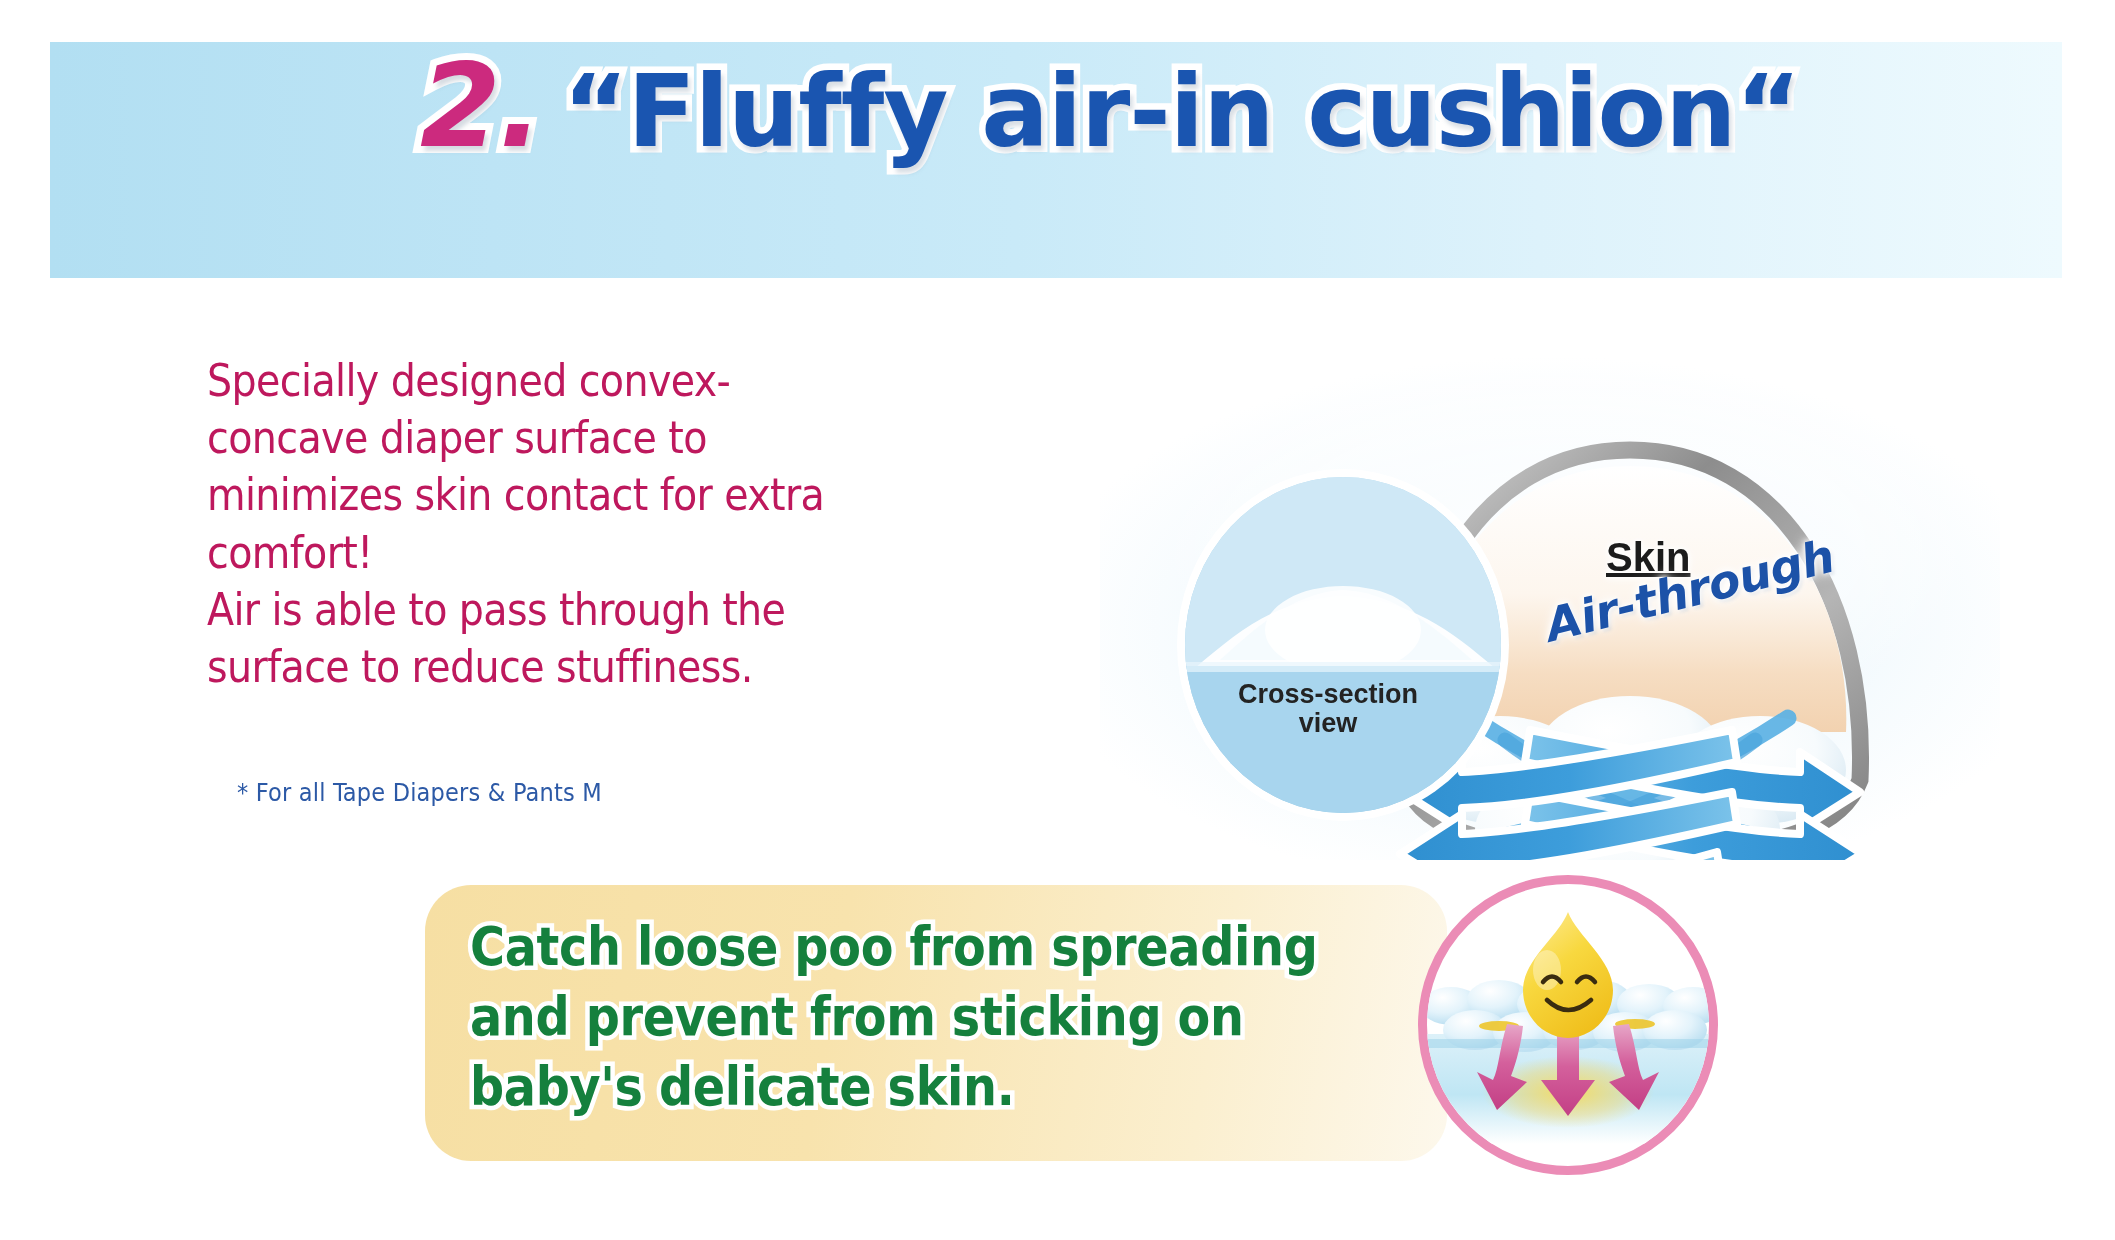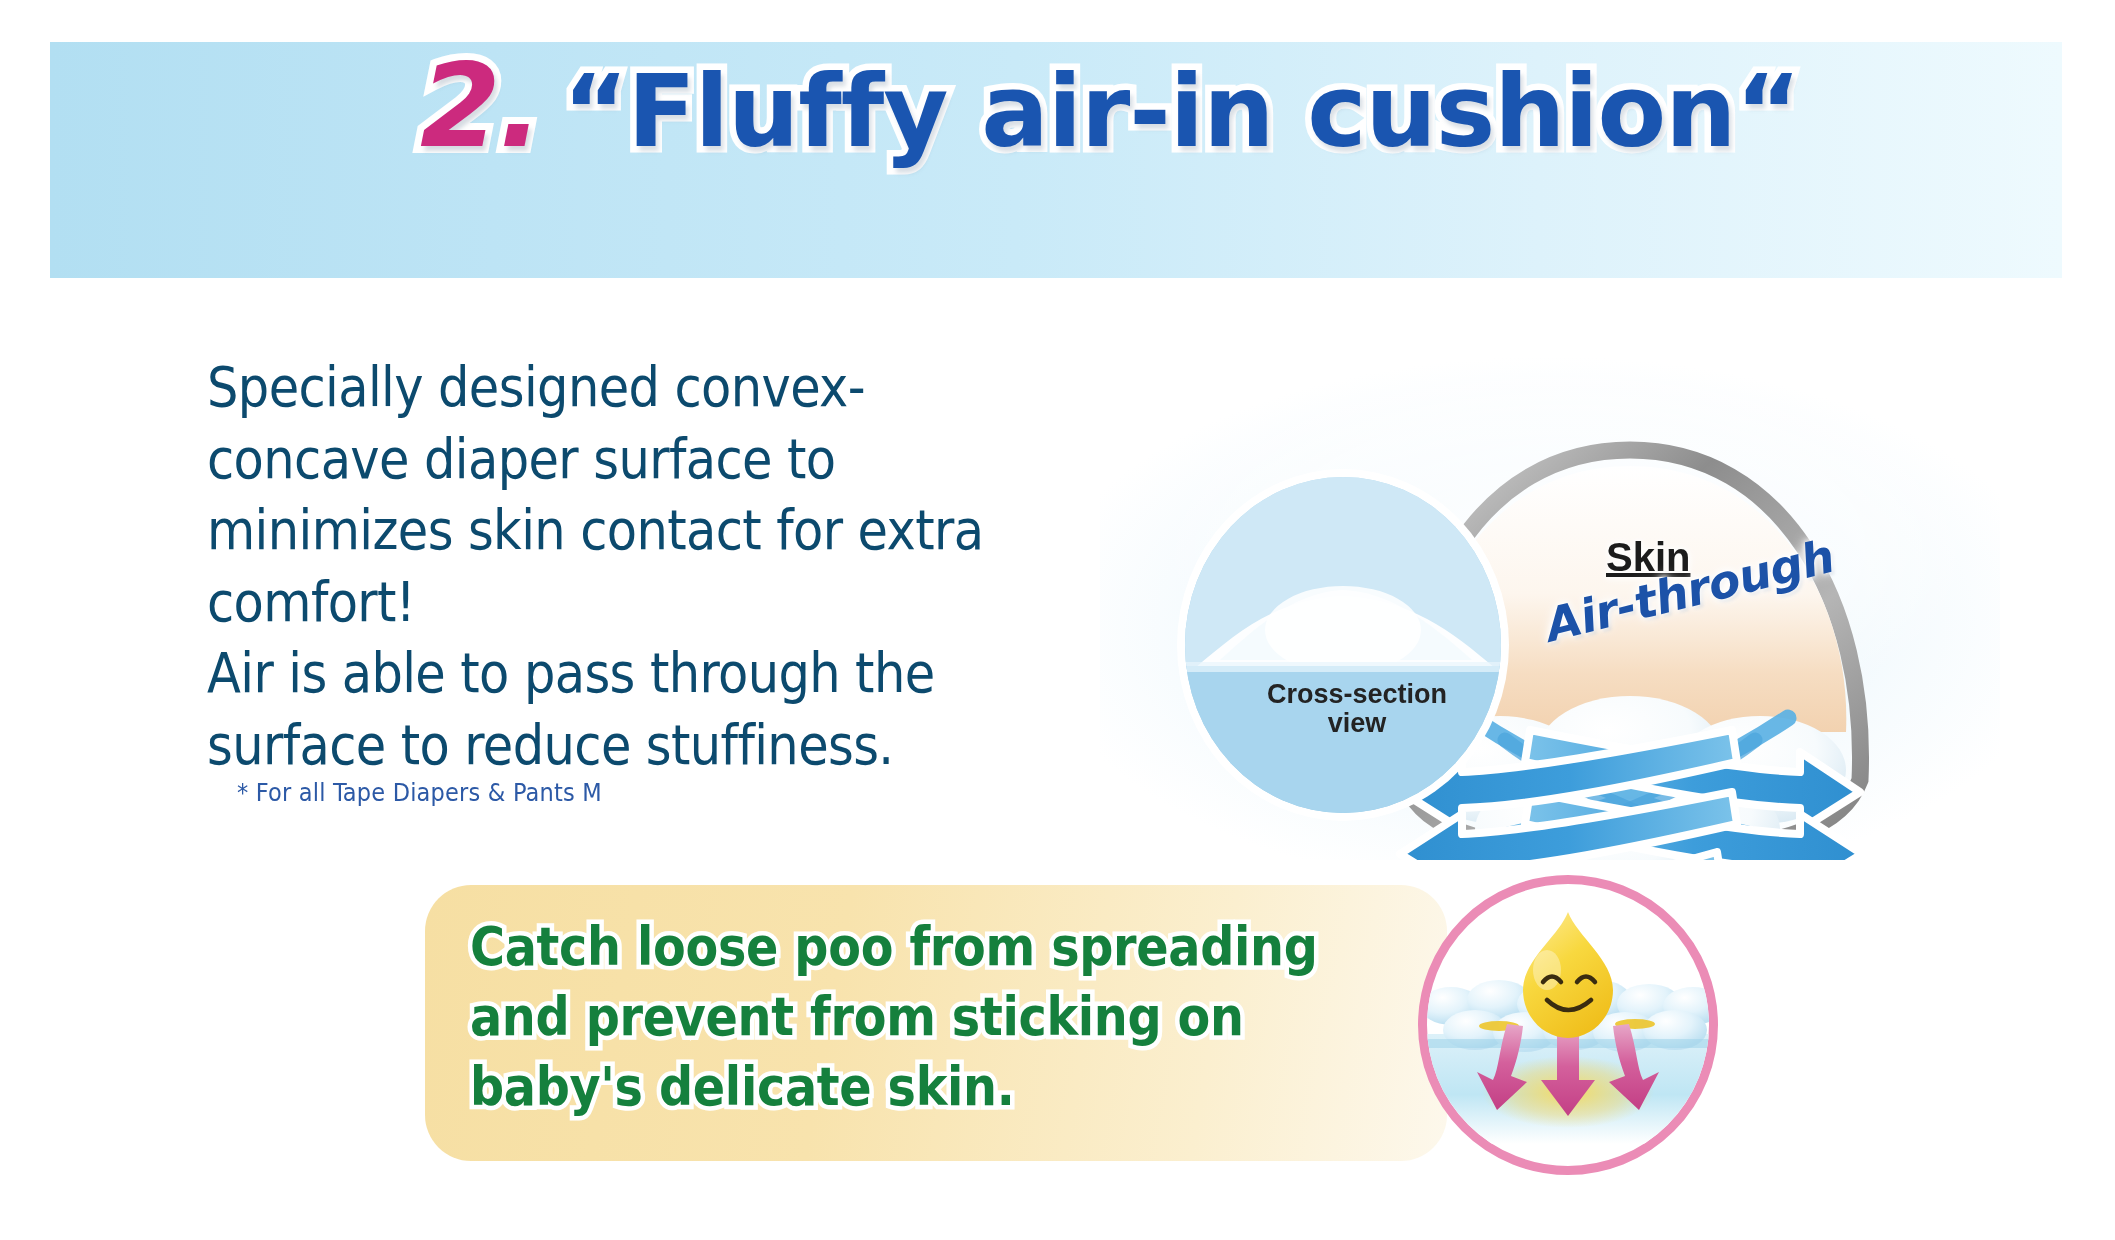--- a/index.html
+++ b/index.html
@@ -45,24 +45,24 @@
     text-shadow:3px 5px 4px rgba(120,140,160,.28);
     line-height:1;
   }
 
   
   #body-copy{
     position:absolute;
     left:207px;top:352px;
     width:830px;
     font-family:"DejaVu Sans Condensed","Liberation Sans", sans-serif;
-    font-size:55px;
+    font-size:44px;
     font-weight:400;
     line-height:1.30;
-    color:#0c4a6e;
+    color:#be185d;
     letter-spacing:-0.6px;
   }
   #body-copy .ln{display:block;white-space:nowrap;}
   #footnote{
     position:absolute;
     left:208px;top:778px;
     font-family:"DejaVu Sans Condensed","Liberation Sans", sans-serif;
     font-size:25px;
     font-weight:400;
     color:#2c59a6;
@@ -102,21 +102,21 @@
     font-family:"DejaVu Sans", sans-serif;
     font-style:italic;
     font-size:46px;font-weight:700;
     color:#1c52a8;
     text-shadow:0 0 14px #fff,0 0 9px #fff,0 0 5px #fff,2px 3px 3px rgba(90,120,160,.25);
     white-space:nowrap;
     letter-spacing:-.5px;
   }
   .lbl-cross{
     position:absolute;
-    left:147px;top:380px;
+    left:118px;top:380px;
     width:220px;
     text-align:center;
     font-family:"Liberation Sans", sans-serif;
     font-size:27px;font-weight:700;
     color:#232323;
     line-height:1.08;
   }
 
   
   #banner{

